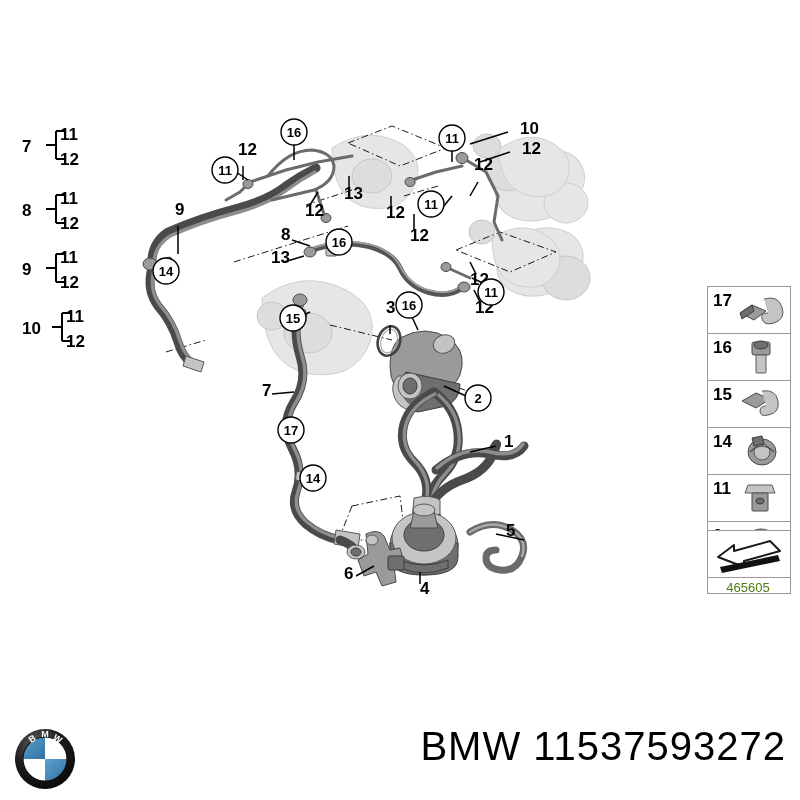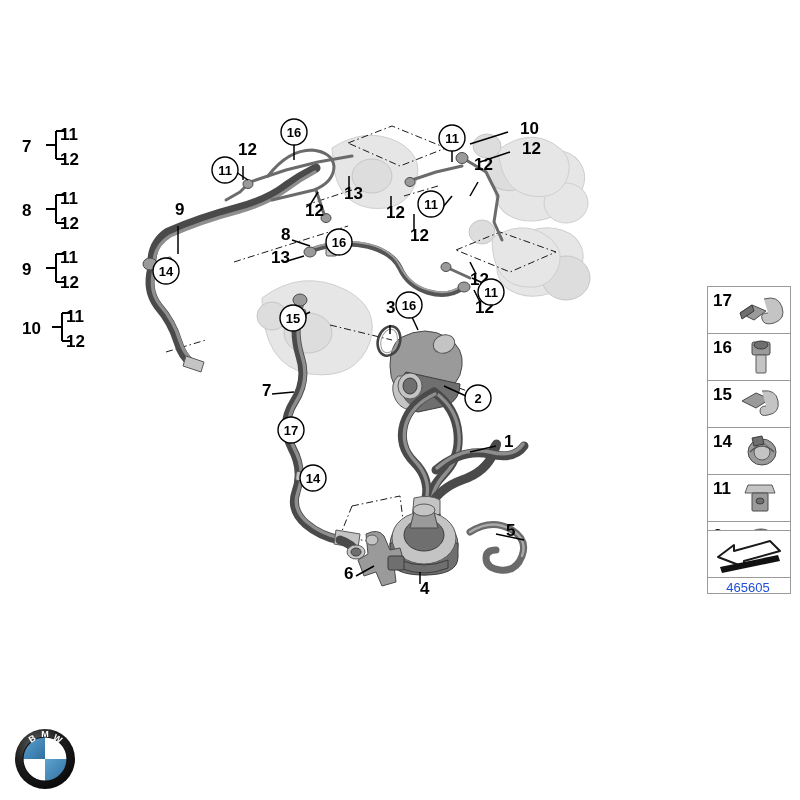--- a/index.html
+++ b/index.html
@@ -132,21 +132,21 @@
     width: 52px;
     height: 42px;
   }
   .legend-code {
     position: absolute;
     left: 0;
     width: 100%;
     text-align: center;
     font-family: "Liberation Sans", sans-serif;
     font-size: 13px;
-    color: #1d4ed8;
+    color: #4d7c0f;
   }
   #footer {
     position: absolute;
     left: 0;
     bottom: 0;
     width: 800px;
     height: 90px;
   }
   #bmw-wordmark {
     position: absolute;
@@ -529,15 +529,16 @@
       <circle cx="31" cy="31" r="22" fill="#ffffff"></circle>
       <path d="M31 9 A22 22 0 0 1 53 31 L31 31 Z" fill="#ffffff"></path>
       <path d="M31 9 A22 22 0 0 0 9 31 L31 31 Z" fill="url(#bg1)"></path>
       <path d="M31 31 L53 31 A22 22 0 0 1 31 53 Z" fill="url(#bg1)"></path>
       <path d="M31 31 L31 53 A22 22 0 0 1 9 31 Z" fill="#ffffff"></path>
       <circle cx="31" cy="31" r="22" fill="none" stroke="#0d0d0d" stroke-width="1.2"></circle>
       <text x="31" y="10" text-anchor="middle" font-family="Liberation Sans, sans-serif" font-size="9" font-weight="bold" fill="#ffffff" transform="rotate(-32 31 31)">B</text>
       <text x="31" y="8.5" text-anchor="middle" font-family="Liberation Sans, sans-serif" font-size="9" font-weight="bold" fill="#ffffff">M</text>
       <text x="31" y="10" text-anchor="middle" font-family="Liberation Sans, sans-serif" font-size="9" font-weight="bold" fill="#ffffff" transform="rotate(32 31 31)">W</text>
     </svg>
+    <div id="bmw-wordmark">BMW 11537593272</div>
   </div>
 
 </div>
 
 </body></html>

